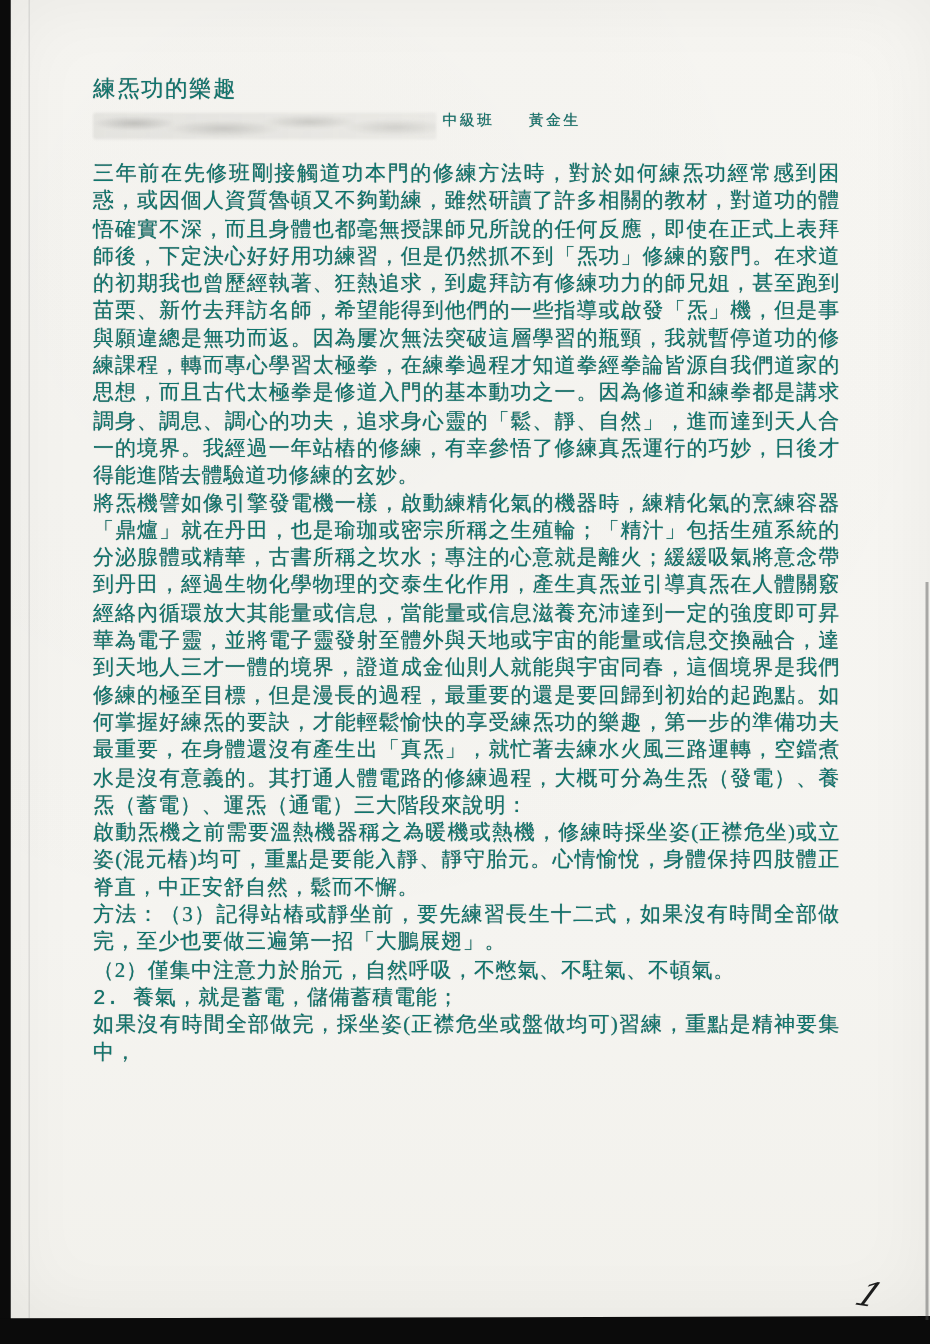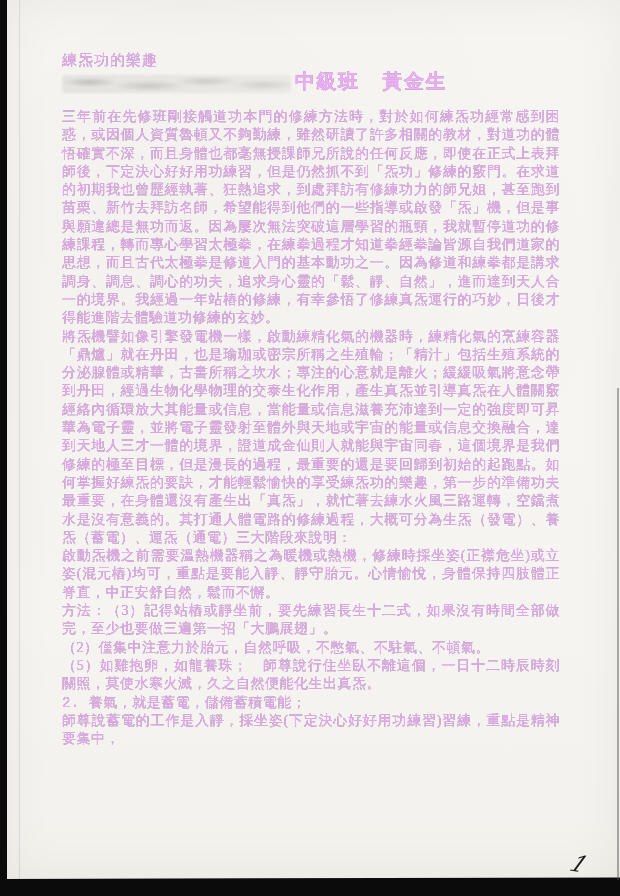--- a/index.html
+++ b/index.html
@@ -25,39 +25,39 @@
   .edge-bottom{
     position:absolute;left:0;top:879px;width:624px;height:20px;background:#0b0b0b;
     transform:rotate(-0.15deg);transform-origin:left center;
   }
   .edge-right{
     position:absolute;left:617px;top:388px;width:2px;height:492px;
     background:rgba(80,80,80,0.45);
   }
   .content{
     position:absolute;left:62px;top:50px;width:498px;
-    color:#f0abfc;
+    color:#0f766e;
     font-size:14px;line-height:18.3px;letter-spacing:0.5px;
     text-align:justify;overflow-wrap:break-word;
     text-shadow:0 0 0.5px rgba(70,70,70,0.75);
   }
   .doc-title{font-size:15px;line-height:21px;letter-spacing:1px;}
   .byline-row{position:relative;height:23px;margin-top:1px;margin-bottom:13px;}
   .smudge{
     position:absolute;left:0;top:3px;width:229px;height:18px;
     background:
       radial-gradient(ellipse 40px 7px at 12% 40%, rgba(120,120,118,0.35), rgba(120,120,118,0) 70%),
       radial-gradient(ellipse 55px 8px at 38% 60%, rgba(130,130,126,0.30), rgba(130,130,126,0) 70%),
       radial-gradient(ellipse 45px 7px at 63% 35%, rgba(125,125,120,0.28), rgba(125,125,120,0) 70%),
       radial-gradient(ellipse 50px 8px at 88% 55%, rgba(135,135,130,0.25), rgba(135,135,130,0) 70%),
       linear-gradient(90deg, rgba(150,150,146,0.16), rgba(150,150,146,0.10));
     filter:blur(0.8px);
     border-radius:2px;
   }
-  .byline-text{position:absolute;left:233px;top:0;font-size:20px;letter-spacing:1.5px;white-space:nowrap;font-weight:bold;}
+  .byline-text{position:absolute;left:233px;top:0;font-size:10px;letter-spacing:1.5px;white-space:nowrap;}
   .byline-gap{display:inline-block;width:23px;}
   p.body-par{margin:0;padding:0;}
   .gap-lg{margin-top:25px;}
   .gap-md{margin-top:16px;font-family:Liberation Mono, monospace;}
   .hand-num{
     position:absolute;left:572px;top:851px;
     font-size:23px;color:#1c1c1c;font-style:italic;
     transform:rotate(9deg) skewX(-18deg);
     font-family:"DejaVu Serif",serif;
   }
@@ -76,23 +76,22 @@
     <div class="smudge"></div>
     <div class="byline-text"><span>中級班</span><span class="byline-gap"></span><span>黃金生</span></div>
   </div>
 
   <p class="body-par">三年前在先修班剛接觸道功本門的修練方法時，對於如何練炁功經常感到困惑，或因個人資質魯頓又不夠勤練，雖然研讀了許多相關的教材，對道功的體悟確實不深，而且身體也都毫無授課師兄所說的任何反應，即使在正式上表拜師後，下定決心好好用功練習，但是仍然抓不到「炁功」修練的竅門。在求道的初期我也曾歷經執著、狂熱追求，到處拜訪有修練功力的師兄姐，甚至跑到苗栗、新竹去拜訪名師，希望能得到他們的一些指導或啟發「炁」機，但是事與願違總是無功而返。因為屢次無法突破這層學習的瓶頸，我就暫停道功的修練課程，轉而專心學習太極拳，在練拳過程才知道拳經拳論皆源自我們道家的思想，而且古代太極拳是修道入門的基本動功之一。因為修道和練拳都是講求調身、調息、調心的功夫，追求身心靈的「鬆、靜、自然」，進而達到天人合一的境界。我經過一年站樁的修練，有幸參悟了修練真炁運行的巧妙，日後才得能進階去體驗道功修練的玄妙。</p>
   <p class="body-par">將炁機譬如像引擎發電機一樣，啟動練精化氣的機器時，練精化氣的烹練容器「鼎爐」就在丹田，也是瑜珈或密宗所稱之生殖輪；「精汁」包括生殖系統的分泌腺體或精華，古書所稱之坎水；專注的心意就是離火；緩緩吸氣將意念帶到丹田，經過生物化學物理的交泰生化作用，產生真炁並引導真炁在人體關竅經絡內循環放大其能量或信息，當能量或信息滋養充沛達到一定的強度即可昇華為電子靈，並將電子靈發射至體外與天地或宇宙的能量或信息交換融合，達到天地人三才一體的境界，證道成金仙則人就能與宇宙同春，這個境界是我們修練的極至目標，但是漫長的過程，最重要的還是要回歸到初始的起跑點。如何掌握好練炁的要訣，才能輕鬆愉快的享受練炁功的樂趣，第一步的準備功夫最重要，在身體還沒有產生出「真炁」，就忙著去練水火風三路運轉，空鐺煮水是沒有意義的。其打通人體電路的修練過程，大概可分為生炁（發電）、養炁（蓄電）、運炁（通電）三大階段來說明：</p>
 
   <p class="body-par">啟動炁機之前需要溫熱機器稱之為暖機或熱機，修練時採坐姿(正襟危坐)或立姿(混元樁)均可，重點是要能入靜、靜守胎元。心情愉悅，身體保持四肢體正脊直，中正安舒自然，鬆而不懈。</p>
   <p class="body-par">方法：（3）記得站樁或靜坐前，要先練習長生十二式，如果沒有時間全部做完，至少也要做三遍第一招「大鵬展翅」。</p>
   <p class="body-par">（2）僅集中注意力於胎元，自然呼吸，不憋氣、不駐氣、不頓氣。</p>
-  <p class="body-par">（5）如雞抱卵，如龍養珠；　師尊說行住坐臥不離這個，一日十二時辰時刻關照，莫使水寒火滅，久之自然便能化生出真炁。</p>
 
   <p class="body-par gap-md">2. 養氣，就是蓄電，儲備蓄積電能；</p>
-  <p class="body-par">師尊說蓄電的工作是入靜，採坐姿(下定決心好好用功練習)習練，重點是精神要集中，</p>
+  <p class="body-par">如果沒有時間全部做完，採坐姿(正襟危坐或盤做均可)習練，重點是精神要集中，</p>
 </div>
 
 <div class="hand-num">1</div>
 
 <div class="edge-left"></div>
 <div class="edge-bottom"></div>
 <div class="edge-right"></div>
 
 </body></html>

